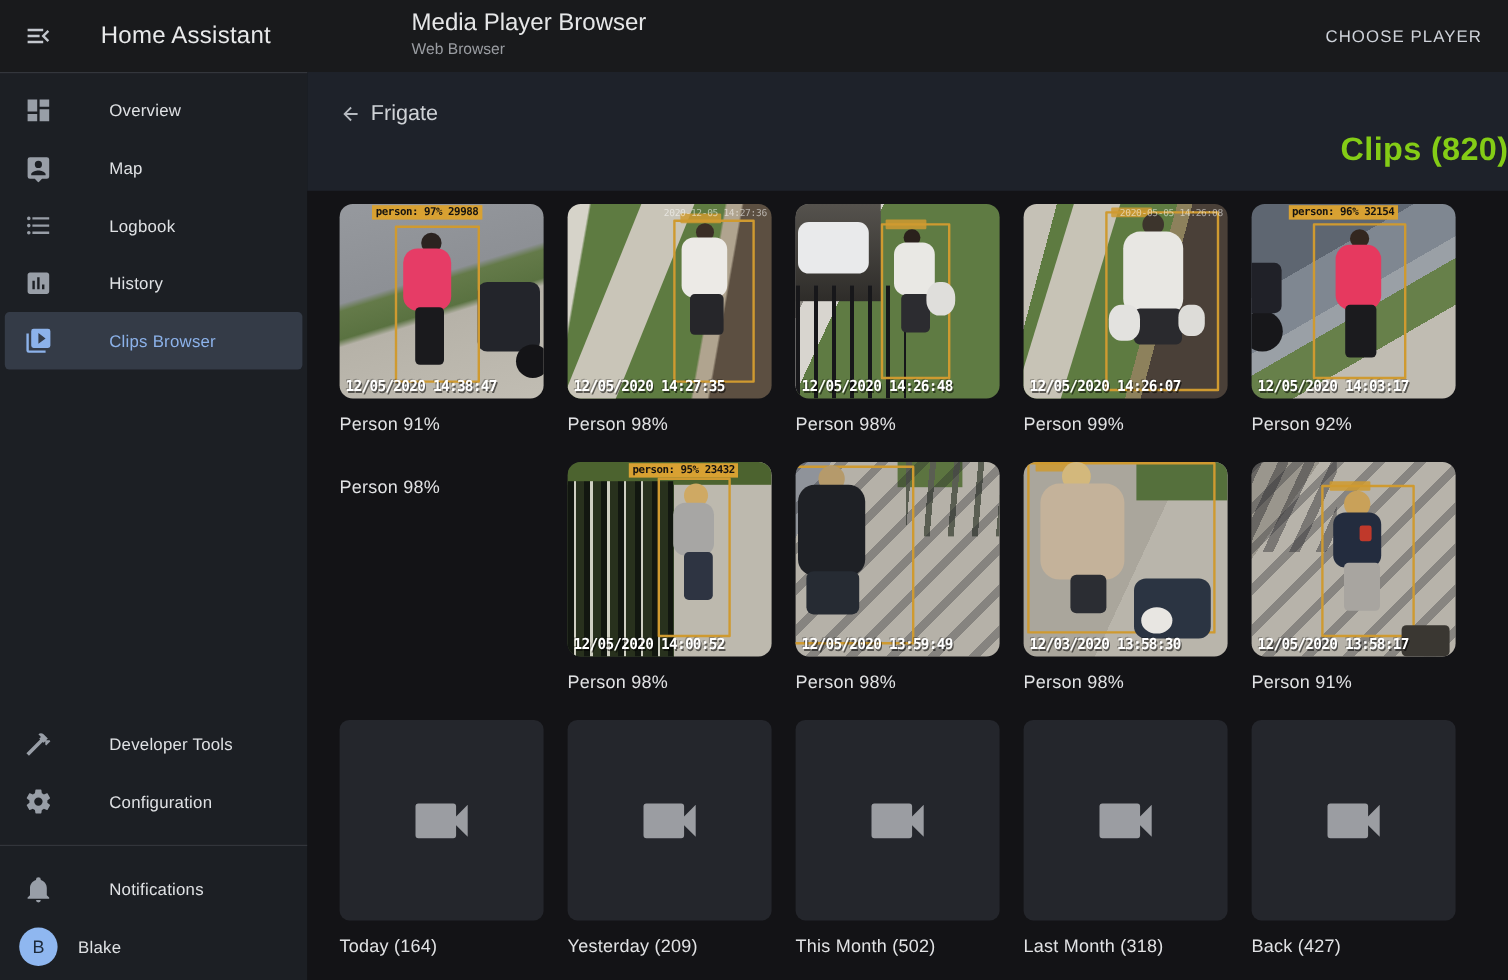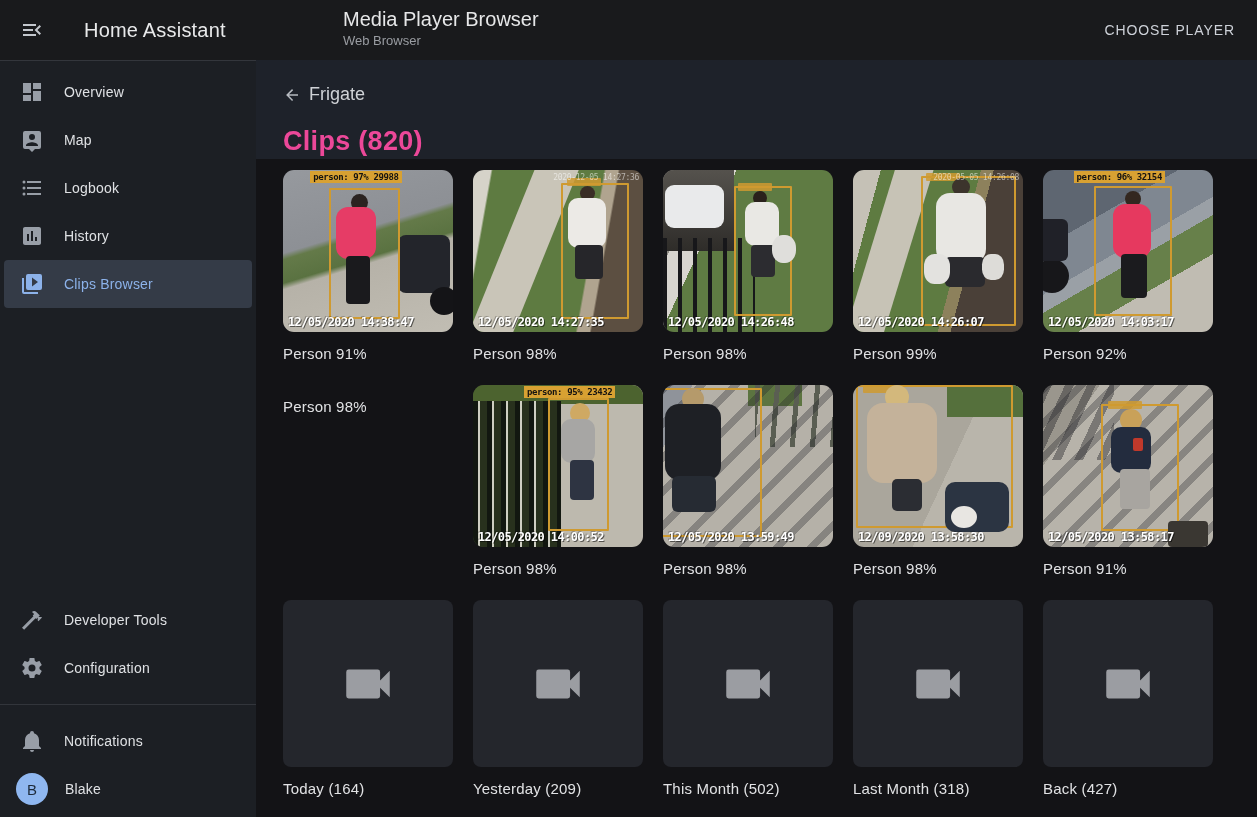--- a/index.html
+++ b/index.html
@@ -17,36 +17,36 @@
   .choose-player { position:absolute; right:14px; top:18px; font-size:14px; font-weight:500;
     letter-spacing:.9px; color:#ced2d9; cursor:pointer; padding:4px 8px; }
 
   
   .sidebar { position:absolute; top:60px; left:0; width:256px; height:757px;
     background:#1c1f24; border-top:1px solid #33363c; z-index:20; }
   .nav { padding-top:7px; }
   .nav-item { height:48px; display:flex; align-items:center; margin:0 4px; border-radius:4px;
     cursor:pointer; color:#dfe1e4; }
   .nav-item .ic { width:24px; height:24px; margin-left:16px; color:#989ea7; flex:none; }
-  .nav-item .lbl { margin-left:20px; font-size:14px; font-weight:500; letter-spacing:.2px; }
+  .nav-item .lbl { margin-left:47px; font-size:14px; font-weight:500; letter-spacing:.2px; }
   .nav-item.sel { background:#343b47; color:#8cb2ea; }
   .nav-item.sel .ic { color:#8cb2ea; }
   .sidebar-bottom { position:absolute; left:0; right:0; bottom:4px; }
   .divider { height:1px; background:#32353b; margin:12px 0; }
   .avatar { width:32px; height:32px; border-radius:50%; background:#8fb7f0; color:#1d2a3a;
     font-size:15px; font-weight:500; display:flex; align-items:center; justify-content:center;
     margin-left:12px; flex:none; }
   .nav-item .avatar + .lbl { margin-left:17px; }
 
   
   .main { position:absolute; top:60px; left:256px; width:1001px; height:757px; background:#131316; }
   .content-head { height:99px; background:#1e222a; padding:24px 0 0 27px; }
   .crumb { display:flex; align-items:center; color:#cfd2d6; font-size:18px; cursor:pointer; width:max-content; }
   .crumb .ic { width:18px; height:18px; margin-right:8px; color:#b6bac0; }
-  .content-head .title { font-size:27px; font-weight:700; color:#ec4899; margin-top:21px; letter-spacing:.3px; }
+  .content-head .title { font-size:27px; font-weight:700; color:#84cc16; margin-top:4px; letter-spacing:.3px;text-align:right; }
 
   .grid { position:absolute; left:27px; top:110px; width:930px;
     display:grid; grid-template-columns:repeat(5,170px); column-gap:20px; row-gap:23px; }
   .card { width:170px; cursor:pointer; }
   .thumb { position:relative; width:170px; height:162px; border-radius:11px; overflow:hidden; background:#2a2c30; }
   .caption { margin-top:13px; font-size:15px; color:#e1e2e4; letter-spacing:.2px; }
 
   .ts { position:absolute; left:5px; bottom:3px; font-family:"DejaVu Sans Mono", monospace;
     font-size:12px; font-weight:700; color:#fff; letter-spacing:-.6px; white-space:nowrap;
     text-shadow:1px 1px 0 rgba(0,0,0,.55), -1px -1px 0 rgba(0,0,0,.25); transform:scaleY(1.05); }
@@ -372,21 +372,21 @@
     <div class="card">
       <div class="thumb s9">
         <div class="fig x1"></div>
         <div class="bbox"></div>
         <div class="det-mini"></div>
         <div class="fig head"></div>
           <div class="fig torso"></div>
           <div class="fig legs"></div>
         <div class="fig x2"></div>
           <div class="fig x3"></div>
-        <div class="ts">12/09/2020 13:58:30</div>
+        <div class="ts">12/03/2020 13:58:30</div>
       </div>
       <div class="caption">Person 98%</div>
     </div>
 
     <div class="card">
       <div class="thumb s10">
         <div class="fig x1"></div>
           <div class="stripes"></div>
         <div class="bbox"></div>
         <div class="det-mini"></div>

